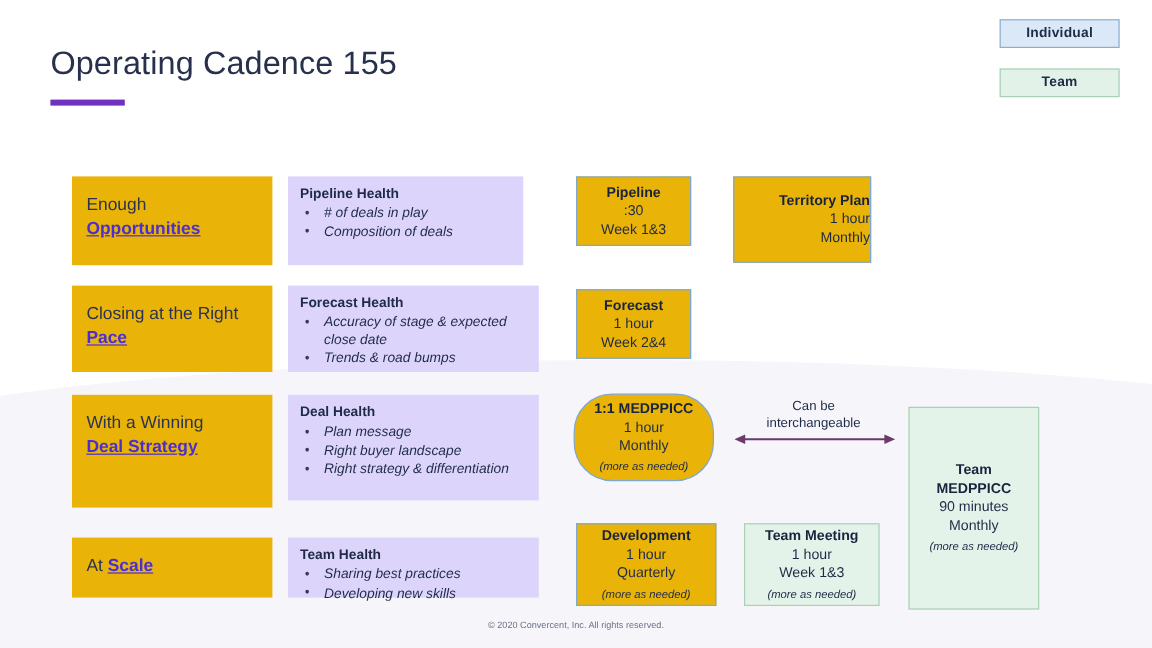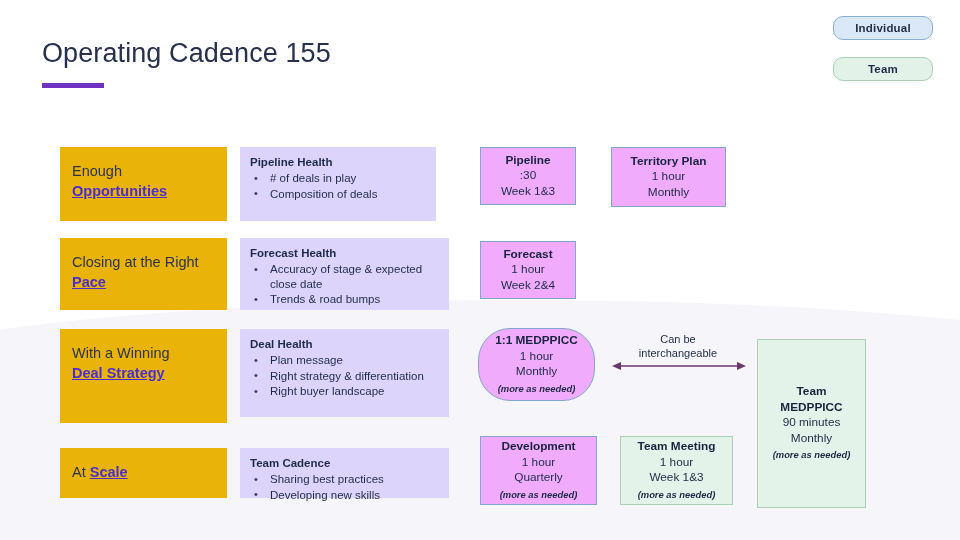--- a/index.html
+++ b/index.html
@@ -55,21 +55,20 @@
   .legend-box {
     position: absolute;
     z-index: 3;
     box-sizing: border-box;
     display: flex;
     align-items: center;
     justify-content: center;
     font-size: 11.5px;
     font-weight: bold;
     letter-spacing: .2px;
-    border-radius: 10px;
   }
   .legend-individual {
     left: 833px; top: 16px; width: 100px; height: 24px;
     background: #dbe8f7; border: 1px solid #8aaed3; color: #1f2b46;
   }
   .legend-team {
     left: 833px; top: 57px; width: 100px; height: 24px;
     background: #e2f2e8; border: 1px solid #a9cfb5; color: #1f2b46;
   }
 
@@ -108,20 +107,21 @@
   .health-title {
     font-size: 11.5px;
     font-weight: bold;
     color: #1f2b46;
     margin-bottom: 3px;
   }
   .health-list {
     margin: 0;
     padding: 0;
     list-style: none;
+    font-style: italic;
   }
   .health-list li {
     position: relative;
     font-size: 11.5px;
     line-height: 14.6px;
     color: #1f2b46;
     padding-left: 20px;
     margin-bottom: 1px;
   }
   .health-list li::before {
@@ -135,35 +135,35 @@
 
   
   .meeting-card {
     display: flex;
     flex-direction: column;
     align-items: center;
     justify-content: center;
     text-align: center;
     line-height: 15.5px;
   }
-  .meeting-blue { background: #f0abfc; border: 1px solid #7fa8d0; }
+  .meeting-blue { background: #eab308; border: 1px solid #7fa8d0; }
   .meeting-green { background: #e4f3e9; border: 1px solid #a9cfb5; }
   .m-name {
     font-size: 11.8px;
     font-weight: bold;
     color: #18233d;
   }
   .m-line {
     font-size: 11.8px;
     color: #1f2b46;
   }
   .m-note {
     font-size: 9.4px;
     font-style: italic;
-    font-weight: bold;
+    font-weight: normal;
     color: #1f2b46;
     margin-top: 1px;
   }
 
   
   .arrow-label {
     position: absolute;
     z-index: 3;
     width: 150px;
     text-align: center;
@@ -213,21 +213,21 @@
       <li>Composition of deals</li>
     </ul>
   </div>
 
   <div class="card meeting-card meeting-blue" style="left:480px; top:147px; width:96px; height:58px;">
     <div class="m-name">Pipeline</div>
     <div class="m-line">:30</div>
     <div class="m-line">Week 1&amp;3</div>
   </div>
 
-  <div class="card meeting-card meeting-blue" style="left:611px; top:147px; width:115px; height:60px;">
+  <div class="card meeting-card meeting-blue" style="left:611px; top:147px; width:115px; height:72px;align-items:flex-end;">
     <div class="m-name">Territory Plan</div>
     <div class="m-line">1 hour</div>
     <div class="m-line">Monthly</div>
   </div>
 
   <div class="card theme-card" style="left:60px; top:238px; width:167px; height:72px;">
     <div class="theme-line1">Closing at the Right</div>
     <a class="theme-link" href="#">Pace</a>
   </div>
 
@@ -247,22 +247,22 @@
 
   <div class="card theme-card" style="left:60px; top:329px; width:167px; height:94px;">
     <div class="theme-line1">With a Winning</div>
     <a class="theme-link" href="#">Deal Strategy</a>
   </div>
 
   <div class="card health-card" style="left:240px; top:329px; width:209px; height:88px;">
     <div class="health-title">Deal Health</div>
     <ul class="health-list">
       <li>Plan message</li>
+      <li>Right buyer landscape</li>
       <li>Right strategy &amp; differentiation</li>
-      <li>Right buyer landscape</li>
     </ul>
   </div>
 
   <div class="card meeting-card meeting-blue" style="left:478px; top:328px; width:117px; height:73px;border-radius:32px;">
     <div class="m-name">1:1 MEDPPICC</div>
     <div class="m-line">1 hour</div>
     <div class="m-line">Monthly</div>
     <div class="m-note">(more as needed)</div>
   </div>
 
@@ -282,35 +282,36 @@
     <div class="m-line">90 minutes</div>
     <div class="m-line">Monthly</div>
     <div class="m-note">(more as needed)</div>
   </div>
 
   <div class="card theme-card" style="left:60px; top:448px; width:167px; height:50px;">
     <span class="theme-line1 theme-inline">At </span><a class="theme-link" href="#">Scale</a>
   </div>
 
   <div class="card health-card" style="left:240px; top:448px; width:209px; height:50px;">
-    <div class="health-title">Team Cadence</div>
+    <div class="health-title">Team Health</div>
     <ul class="health-list">
       <li>Sharing best practices</li>
       <li>Developing new skills</li>
     </ul>
   </div>
 
   <div class="card meeting-card meeting-blue" style="left:480px; top:436px; width:117px; height:69px;">
     <div class="m-name">Development</div>
     <div class="m-line">1 hour</div>
     <div class="m-line">Quarterly</div>
     <div class="m-note">(more as needed)</div>
   </div>
 
   <div class="card meeting-card meeting-green" style="left:620px; top:436px; width:113px; height:69px;">
     <div class="m-name">Team Meeting</div>
     <div class="m-line">1 hour</div>
     <div class="m-line">Week 1&amp;3</div>
     <div class="m-note">(more as needed)</div>
   </div>
 
+  <div class="footer">© 2020 Convercent, Inc. All rights reserved.</div>
 
 </div>
 
 </body></html>

